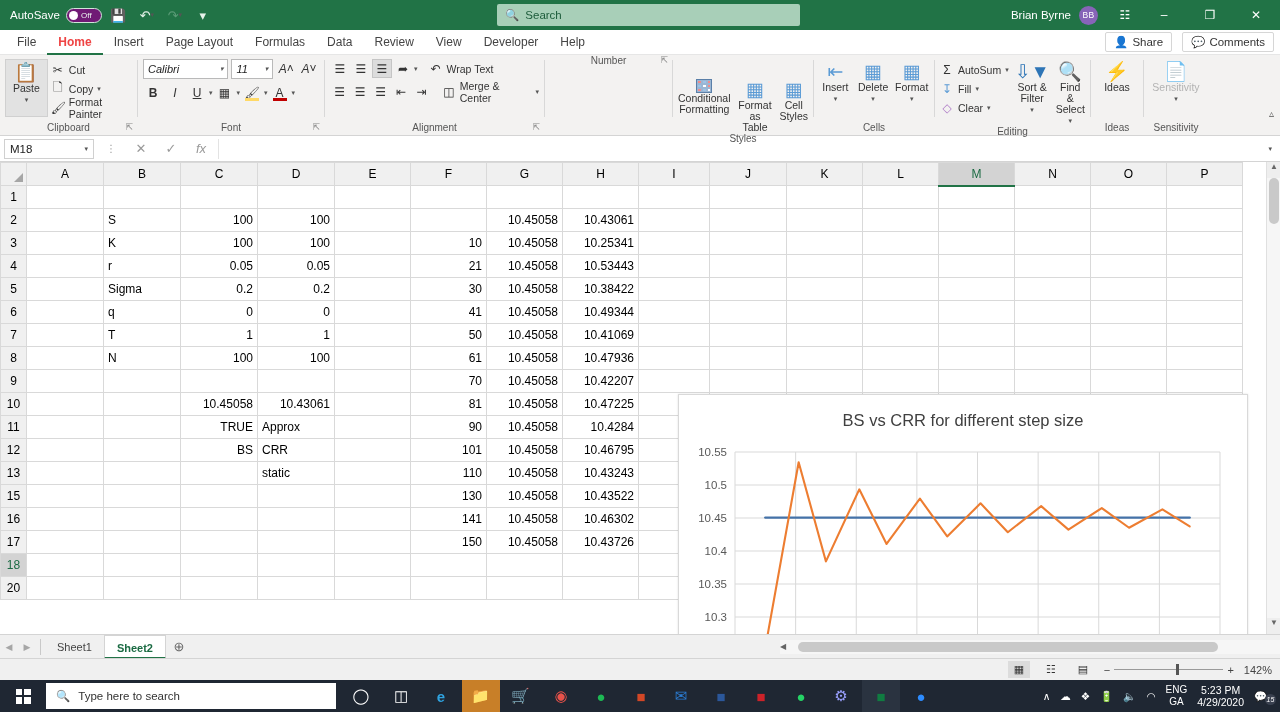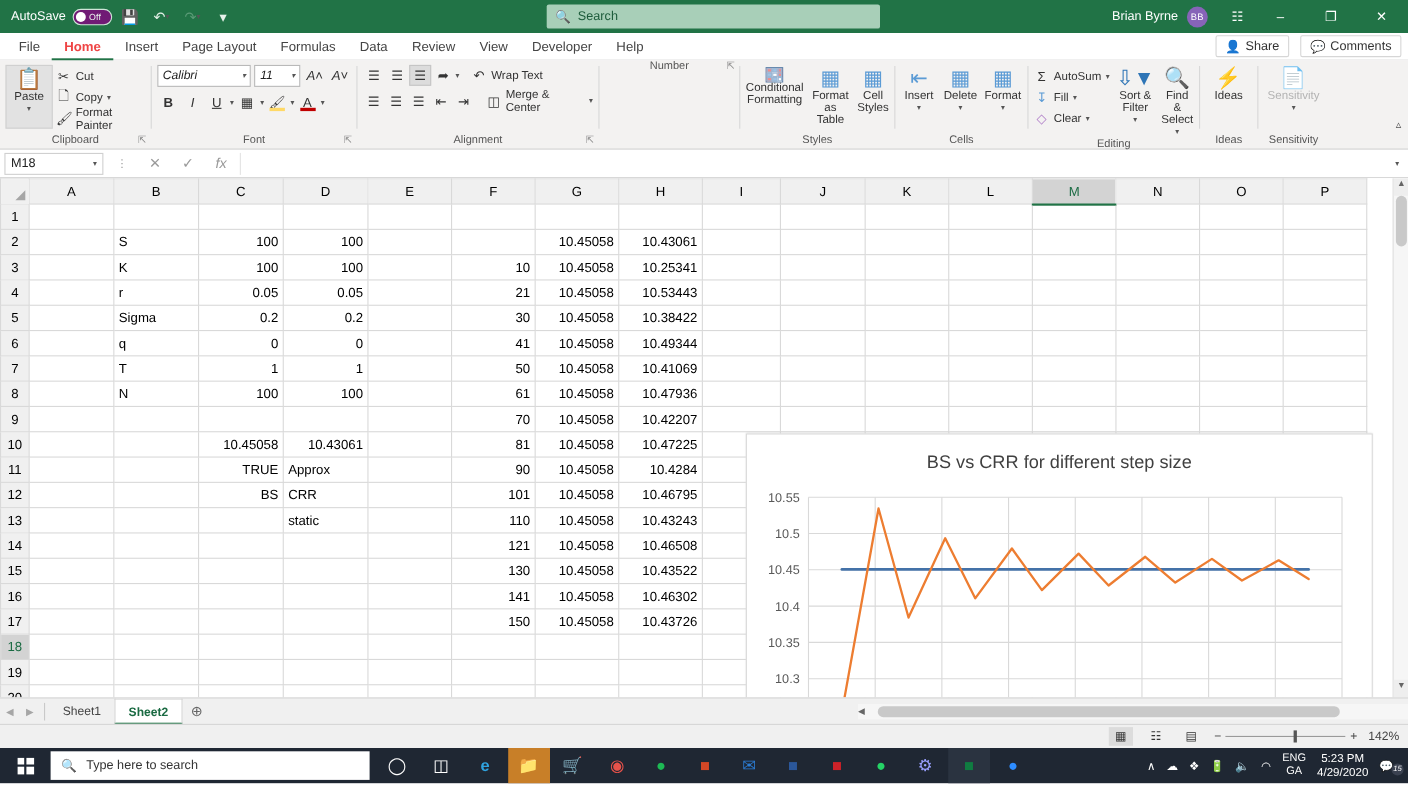--- a/index.html
+++ b/index.html
@@ -358,21 +358,21 @@
 
   <div class="grp" style="width:127px">
     <div class="grp-label">
       <span>Number</span>
       <span class="dlg">⇱</span>
     </div>
   </div>
   <div class="sep"></div>
 
   <div class="grp" style="width:140px">
-    <div class="grp-body" style="justify-content:center;gap:6px;">
+    <div class="grp-body" style="justify-content:center;gap:6px;margin-top:18px;">
       <div class="bigbtn" style="width:53px">
         <span class="ic-table">
           <i class="redcell"></i>
             <i class="bluecell"></i>
             <i class="redcell"></i>
           <i class="bluecell"></i>
             <i class="whitecell"></i>
             <i class="redcell"></i>
           <i class="redcell"></i>
             <i class="bluecell"></i>
@@ -762,39 +762,20 @@
           <td class="txt"></td>
           <td class="txt"></td>
           <td class="txt"></td>
           <td class="txt"></td>
           <td class="txt"></td>
           <td class="txt"></td>
           <td class="txt"></td>
           <td class="txt"></td>
         </tr>
         <tr>
-          <th class="rowhead">14</th>
-          <td class="txt"></td>
-          <td class="txt"></td>
-          <td class="num"></td>
-          <td class="txt"></td>
-          <td class="txt"></td>
-          <td class="num">121</td>
-          <td class="num">10.45058</td>
-          <td class="num">10.46508</td>
-          <td class="txt"></td>
-          <td class="txt"></td>
-          <td class="txt"></td>
-          <td class="txt"></td>
-          <td class="txt"></td>
-          <td class="txt"></td>
-          <td class="txt"></td>
-          <td class="txt"></td>
-        </tr>
-        <tr>
           <th class="rowhead">15</th>
           <td class="txt"></td>
           <td class="txt"></td>
           <td class="num"></td>
           <td class="txt"></td>
           <td class="txt"></td>
           <td class="num">130</td>
           <td class="num">10.45058</td>
           <td class="num">10.43522</td>
           <td class="txt"></td>
@@ -852,39 +833,20 @@
           <td class="txt"></td>
           <td class="txt"></td>
           <td class="num"></td>
           <td class="num"></td>
           <td class="num"></td>
           <td class="txt"></td>
           <td class="txt"></td>
           <td class="txt"></td>
           <td class="txt"></td>
           <td class="txt selcell"></td>
-          <td class="txt"></td>
-          <td class="txt"></td>
-          <td class="txt"></td>
-        </tr>
-        <tr>
-          <th class="rowhead">19</th>
-          <td class="txt"></td>
-          <td class="txt"></td>
-          <td class="num"></td>
-          <td class="txt"></td>
-          <td class="txt"></td>
-          <td class="num"></td>
-          <td class="num"></td>
-          <td class="num"></td>
-          <td class="txt"></td>
-          <td class="txt"></td>
-          <td class="txt"></td>
-          <td class="txt"></td>
-          <td class="txt"></td>
           <td class="txt"></td>
           <td class="txt"></td>
           <td class="txt"></td>
         </tr>
         <tr>
           <th class="rowhead">20</th>
           <td class="txt"></td>
           <td class="txt"></td>
           <td class="num"></td>
           <td class="txt"></td>

